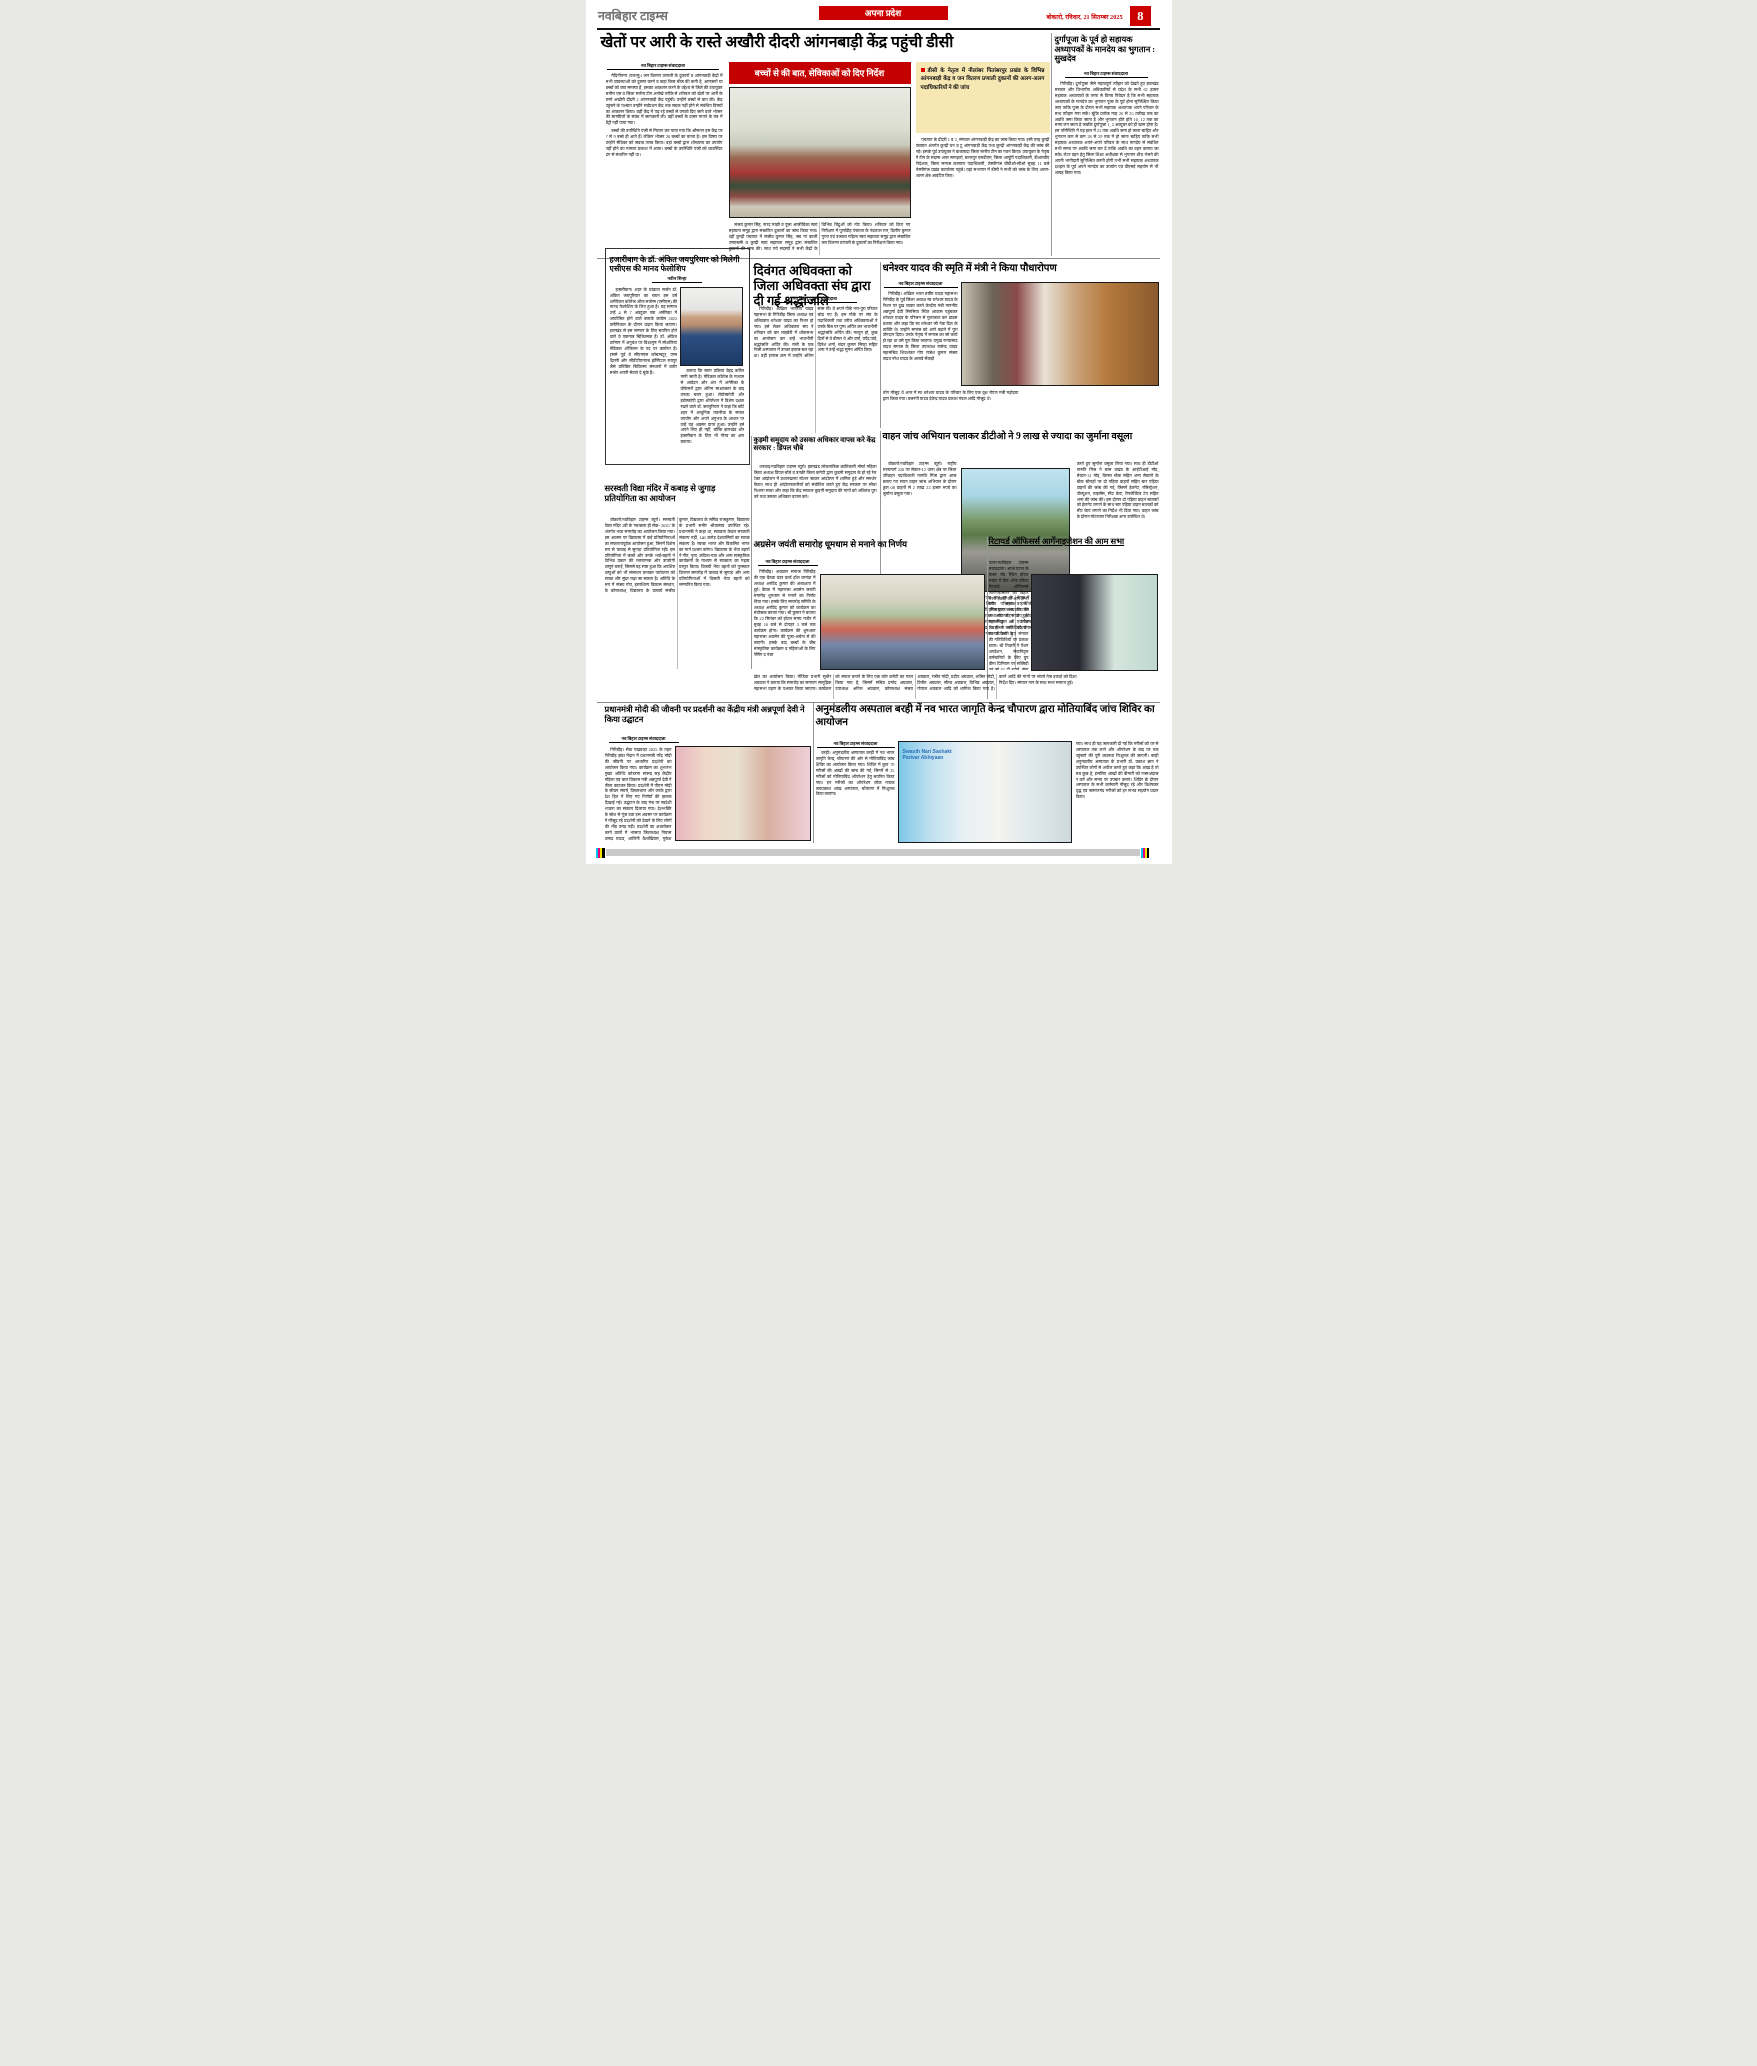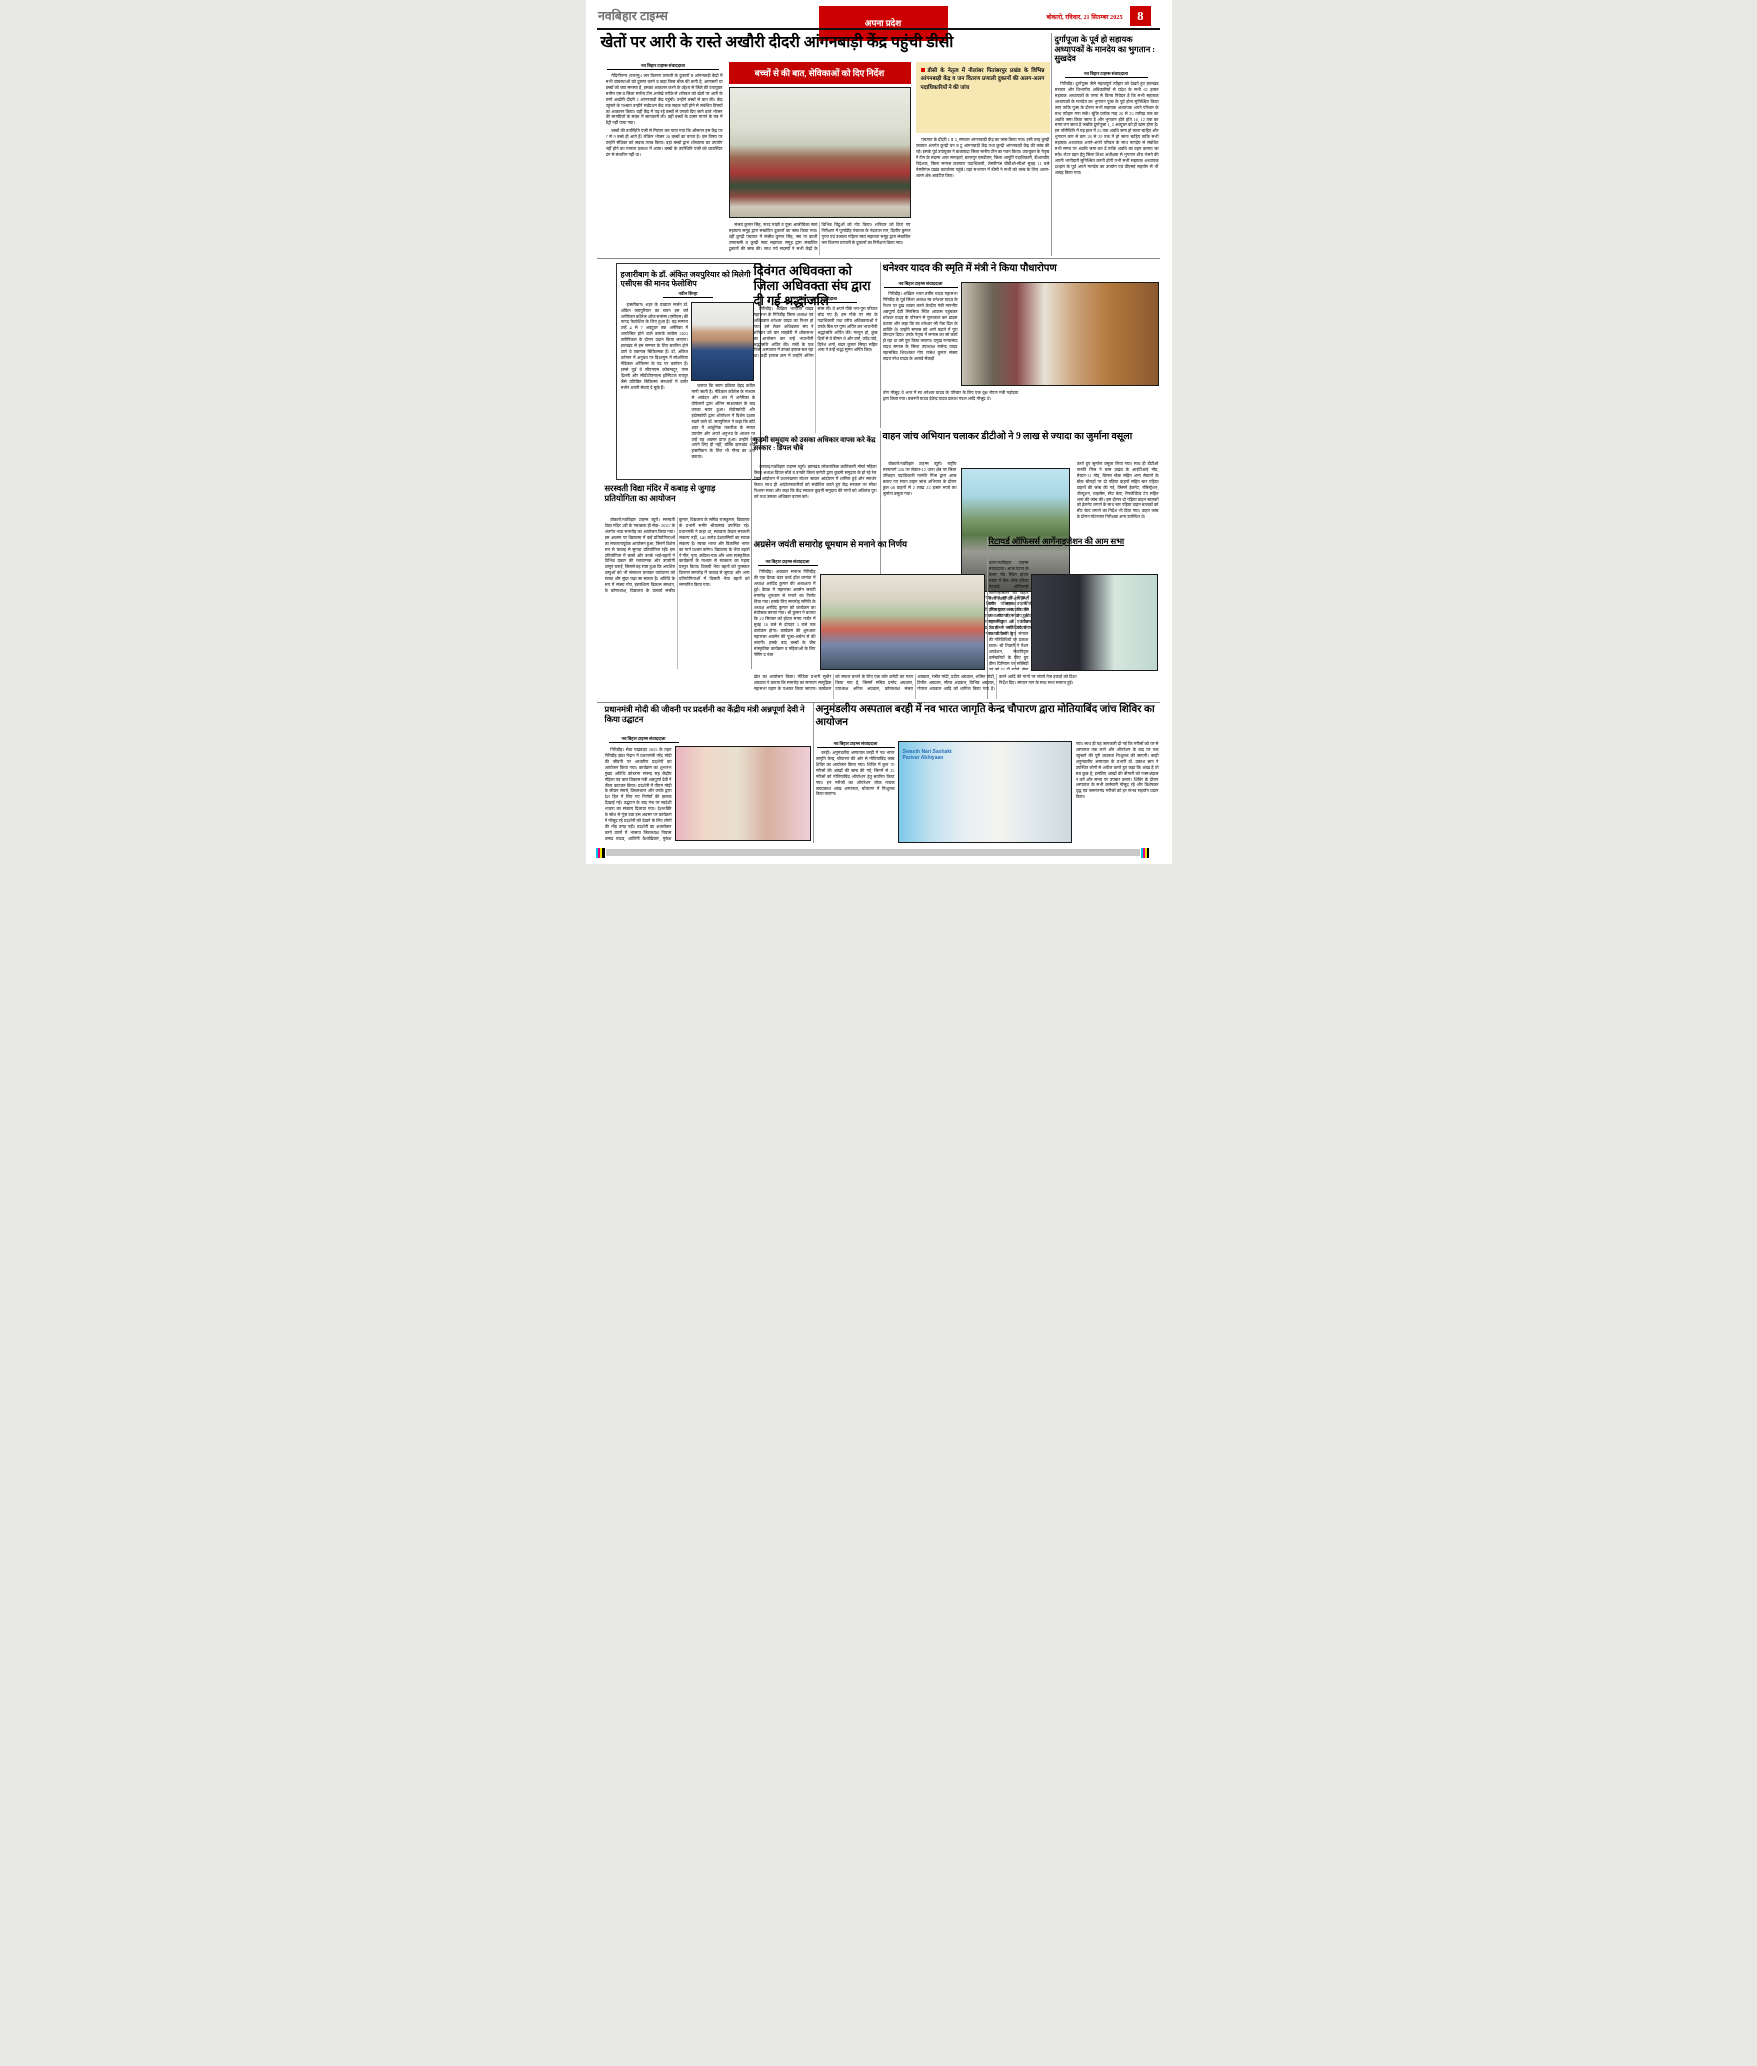--- a/index.html
+++ b/index.html
@@ -12,21 +12,21 @@
   .body{font-size:4.3px;line-height:1.38;text-align:justify;overflow:hidden;}
   .body p{margin:0 0 1.7px 0;text-indent:5.8px;}
   .cols2{column-count:2;column-gap:4.1px;column-rule:0.4px solid #bbb;}
   .cols5{column-count:5;column-gap:4.1px;column-rule:0.4px solid #bbb;}
   .photo{border:0.8px solid #1a1a1a;box-sizing:border-box;}
   .vline{position:absolute;width:0.4px;background:#999;}
   .hline{position:absolute;height:0.8px;background:#444;}
   .red-badge{background:#cc0000;color:#fff;font-weight:bold;display:flex;
              align-items:center;justify-content:center;}
   #masthead-name{left:12.4px;top:6.6px;font-size:12.4px;font-weight:bold;color:#737373;}
-  #section-box{left:233px;top:5.8px;width:129px;height:35px;font-size:8.7px;}
+  #section-box{left:233px;top:5.8px;width:129px;height:14px;font-size:8.7px;}
   #date-line{left:405px;top:12.4px;width:132px;text-align:right;color:#cc0000;
              font-weight:bold;font-size:6.2px;}
   #page-num-box{left:544px;top:5.8px;width:21.5px;height:20.7px;font-size:12.4px;}
   #top-rule{left:11.6px;top:28px;width:563px;height:1.7px;background:#111;}
 
   #lead-headline{left:15px;top:33px;width:449px;font-size:15.7px;}
   #lead-byline{left:21.5px;top:63px;width:112px;}
   #lead-col1{left:20px;top:73px;width:117px;height:183px;}
   #lead-subhead{left:143px;top:62px;width:182px;height:21.5px;font-size:8.7px;background:#c40000;}
   #lead-photo{left:143px;top:87px;width:182px;height:131px;
@@ -36,22 +36,22 @@
     padding:4.1px 5px;box-sizing:border-box;font-weight:bold;font-size:5.6px;
     line-height:1.5;text-align:justify;}
   .bullet{display:inline-block;width:4.5px;height:4.5px;background:#e00000;margin-right:2.5px;}
   #lead-col3{left:330px;top:137px;width:134px;height:118px;}
   #lead-colband{left:143px;top:222px;width:182px;height:33px;}
 
   #sahayak-headline{left:469px;top:35px;width:104px;font-size:8.3px;}
   #sahayak-byline{left:479px;top:71px;width:83px;}
   #sahayak-body{left:469px;top:81px;width:104px;height:174px;}
 
-  #fellowship-box{left:19px;top:263px;width:145px;height:217px;border:0.8px solid #333;
-    padding:4.1px;box-sizing:border-box;margin-left:11px;}
+  #fellowship-box{left:19px;top:248px;width:145px;height:217px;border:0.8px solid #333;
+    padding:4.1px;box-sizing:border-box;}
   #fellowship-headline{font-size:7.9px;margin:1.7px 0 3.3px 0;}
   #fellowship-byline{width:50px;margin:0 auto 3.3px auto;}
   .fel-row{display:flex;gap:3.3px;}
   #doctor-photo{width:63px;height:79px;flex:none;
     background:linear-gradient(180deg,#f0f0ee 0%,#e4e4e2 28%,#c9a283 38%,#b98d6e 48%,
                #2c4f82 62%,#1d3a66 100%);}
   #divangat-headline{left:168px;top:264px;width:124px;font-size:13px;}
   #divangat-byline{left:188px;top:296px;width:83px;}
   #divangat-body{left:168px;top:306px;width:124px;height:127px;}
 

